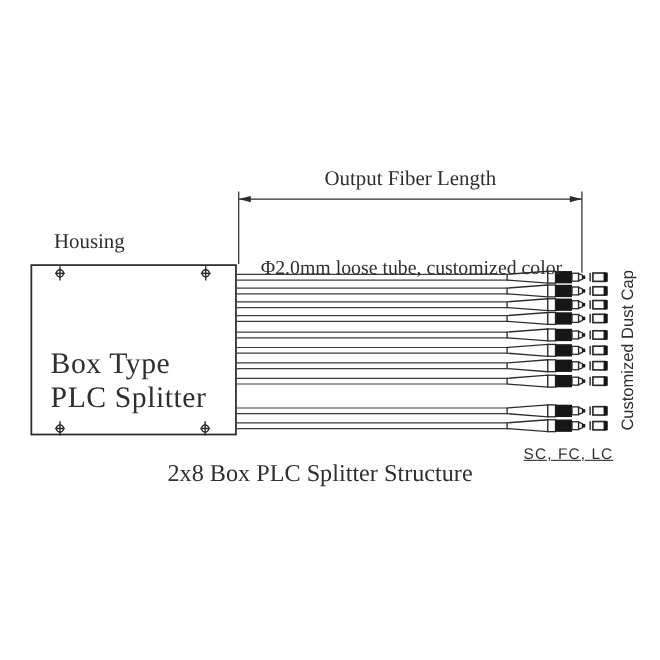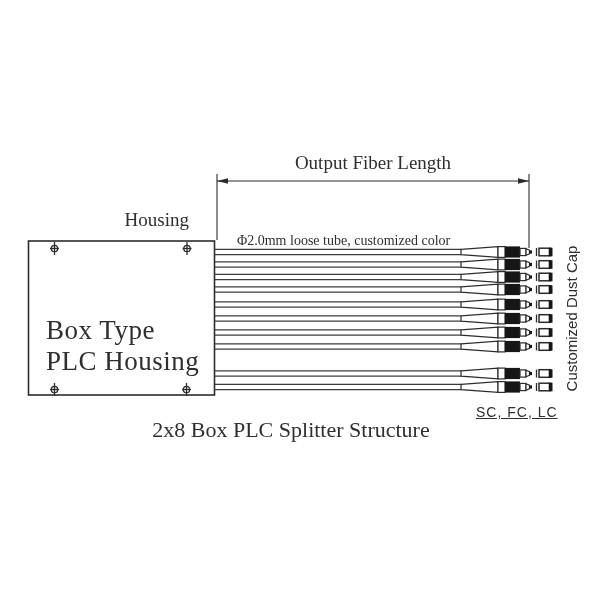--- a/index.html
+++ b/index.html
@@ -12,23 +12,23 @@
   html,body{margin:0;padding:0;background:#f4f4f4;}
   #stage{
     position:relative;width:600px;height:600px;background:var(--bg);
     font-family:"Liberation Serif", serif; color:var(--text);
     overflow:hidden;
     padding-left:17px;
   }
   #art{position:absolute;left:0;top:0;}
   .lbl{position:absolute;white-space:nowrap;}
   .dim-label{left:217px;top:152px;width:312px;text-align:center;font-size:19px;}
-  .housing-label{left:49px;top:209px;width:140px;text-align:right;font-size:19px;}
+  .housing-label{left:49px;top:209px;width:140px;text-align:left;font-size:19px;}
   .box-label{left:46px;top:287px;width:175px;font-size:27px;line-height:31px;letter-spacing:.5px;margin-top:28px;}
-  .tube-label{left:237px;top:233px;font-size:14px;}
+  .tube-label{left:237px;top:233px;font-size:18px;}
   .title-label{left:141px;top:417px;width:300px;text-align:center;font-size:22px;}
   .sans{font-family:"Liberation Sans", sans-serif;}
   .types-label{left:476px;top:404px;font-size:14px;letter-spacing:1px;text-decoration:underline;}
   .dustcap-label{
     left:496px;top:310px;width:150px;height:17px;text-align:center;
     font-size:15px;transform:rotate(-90deg);transform-origin:center center;
   }
   
   .thin{stroke:var(--line);stroke-width:1.1;fill:none;}
   .outline{stroke:var(--outline);stroke-width:1.3;fill:none;}
@@ -205,19 +205,19 @@
           <rect x="539" y="383.2" width="11.5" height="7.6" class="capfill"></rect>
           <rect x="548.7" y="382.8" width="3.8" height="8.4" class="darkfill"></rect>
         </g>
       </g>
   </svg>
 
   <div class="lbl dim-label">Output Fiber Length</div>
   <div class="lbl housing-label">Housing</div>
   <div class="lbl box-label">
     <div>Box Type</div>
-    <div>PLC Housing</div>
+    <div>PLC Splitter</div>
   </div>
   <div class="lbl tube-label">Φ2.0mm loose tube, customized color</div>
   <div class="lbl sans dustcap-label">Customized Dust Cap</div>
   <div class="lbl sans types-label">SC, FC, LC</div>
   <div class="lbl title-label">2x8 Box PLC Splitter Structure</div>
 </div>
 
 </body></html>

